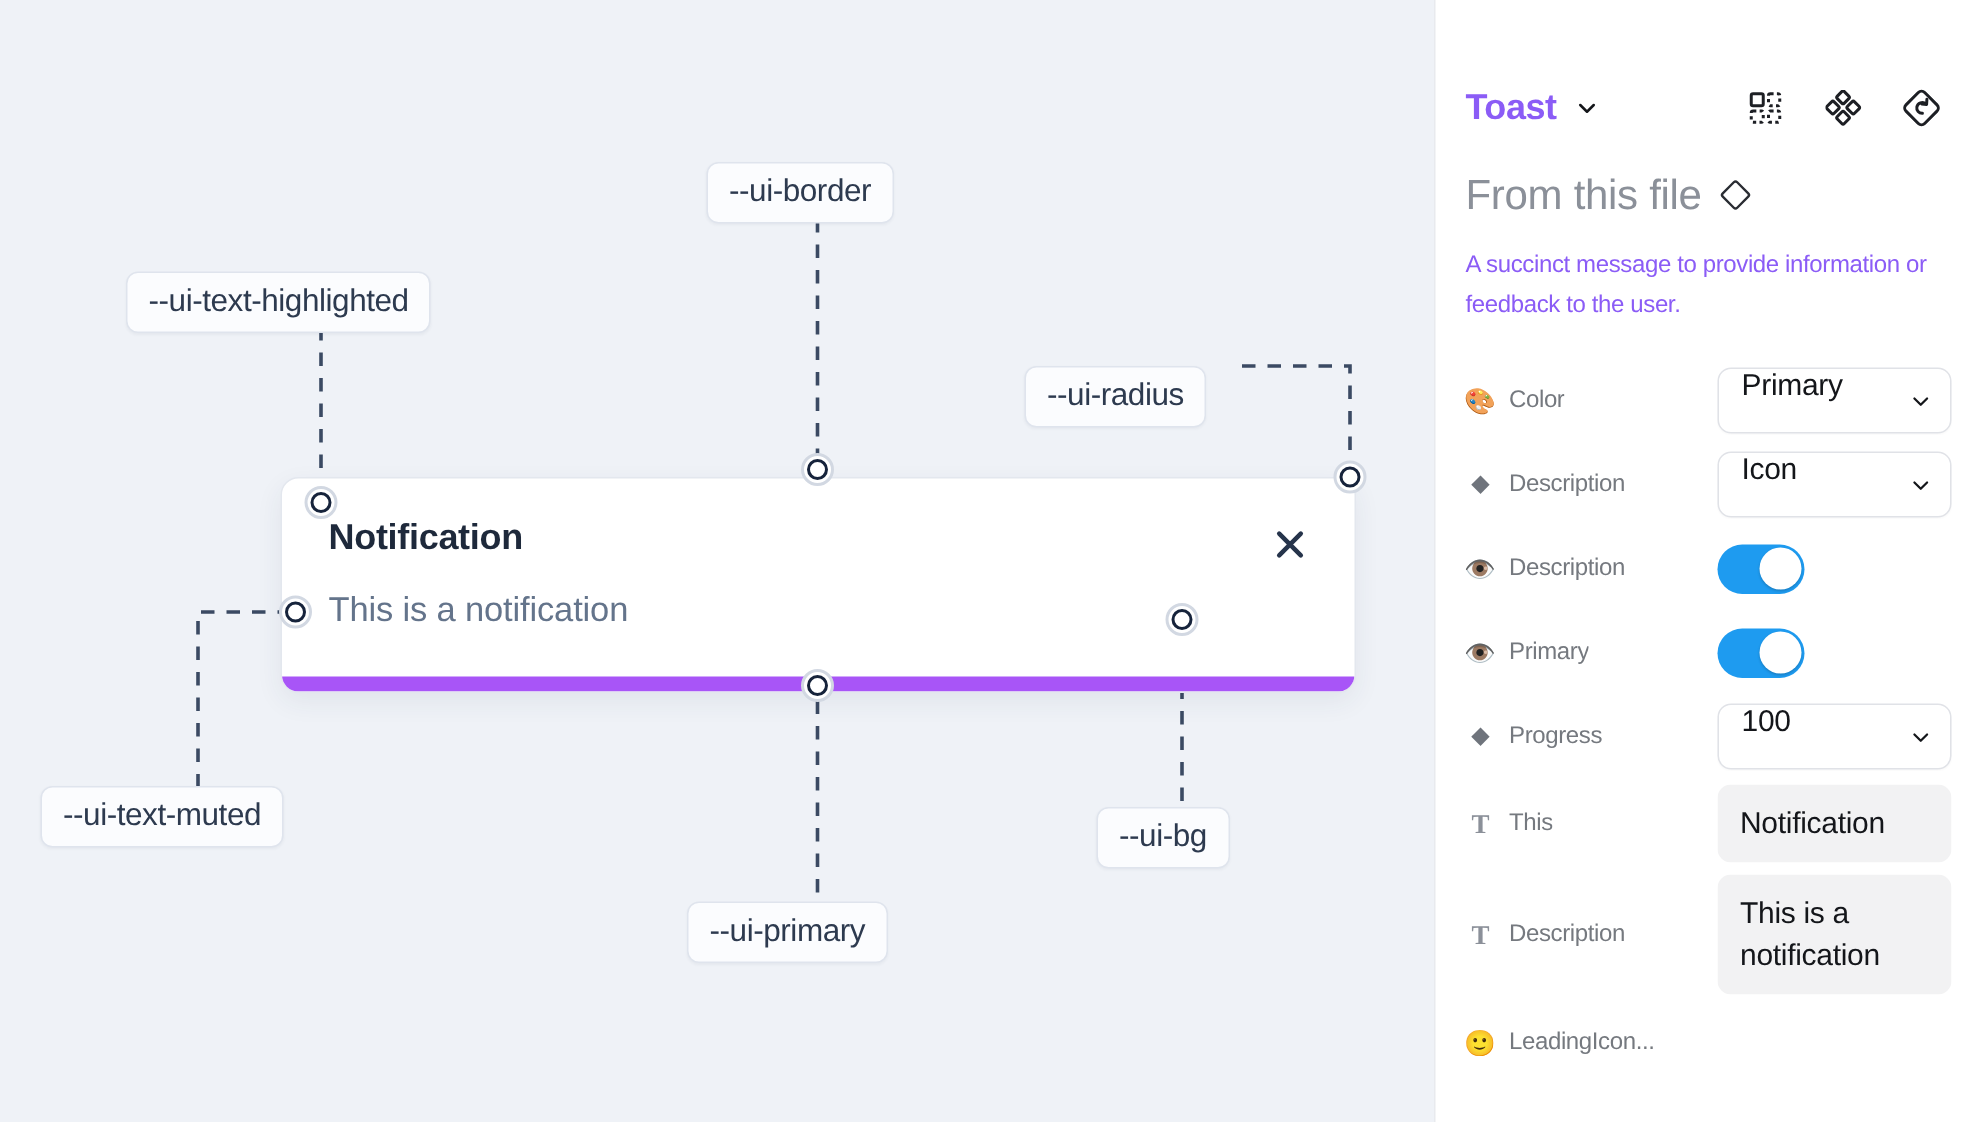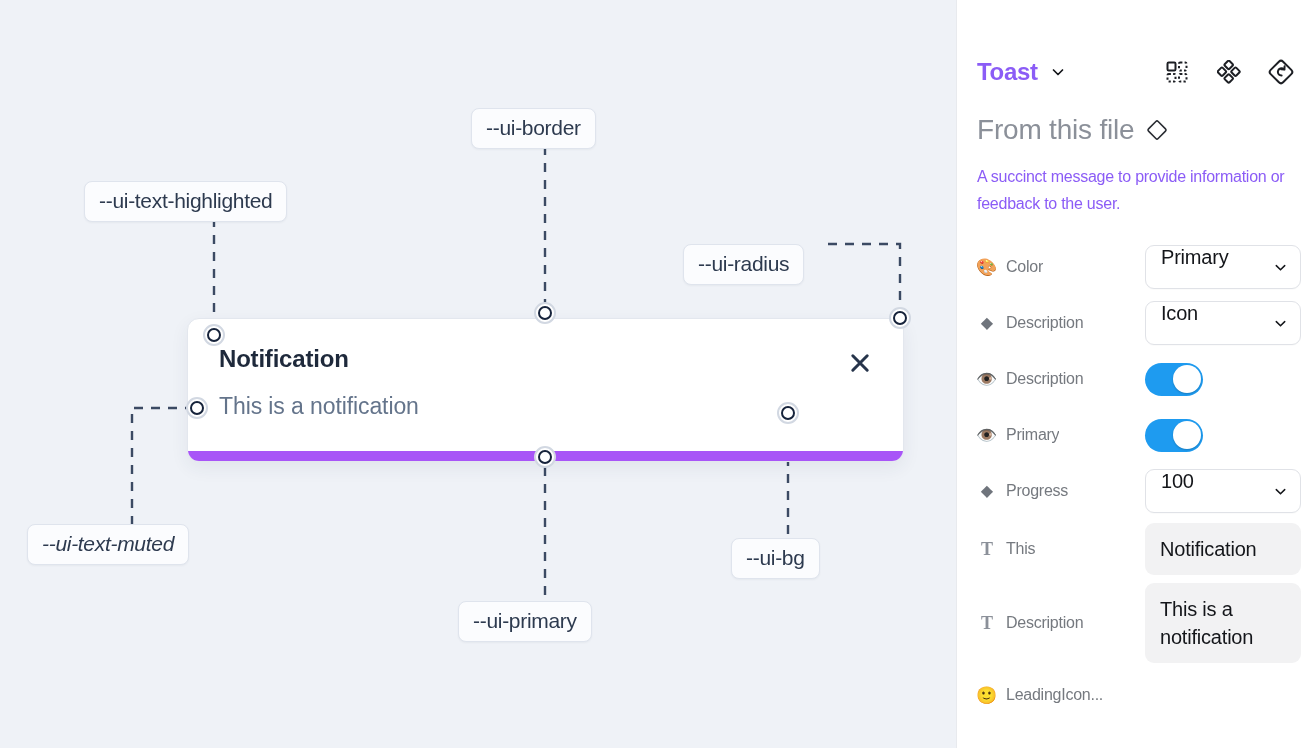--- a/index.html
+++ b/index.html
@@ -356,21 +356,21 @@
         <svg width="22" height="22" viewBox="0 0 22 22" fill="none">
           <path d="M3.8 3.8 L18.2 18.2 M18.2 3.8 L3.8 18.2" stroke="#26344b" stroke-width="3" stroke-linecap="round"></path>
         </svg>
       </div>
       <div class="toast-progress"></div>
     </div>
 
     <div class="chip" style="left:84px; top:181px;">--ui-text-highlighted</div>
     <div class="chip" style="left:471px; top:108px;">--ui-border</div>
     <div class="chip" style="left:683px; top:244px;">--ui-radius</div>
-    <div class="chip" style="left:27px; top:524px;font-style:italic;">--ui-text-muted</div>
+    <div class="chip" style="left:27px; top:524px;">--ui-text-muted</div>
     <div class="chip" style="left:458px; top:601px;">--ui-primary</div>
     <div class="chip" style="left:731px; top:538px;">--ui-bg</div>
 
     <div class="dot" style="left:203px; top:324px;"></div>
     <div class="dot" style="left:534px; top:302px;"></div>
     <div class="dot" style="left:889px; top:307px;"></div>
     <div class="dot" style="left:186px; top:397px;"></div>
     <div class="dot" style="left:534px; top:446px;"></div>
     <div class="dot" style="left:777px; top:402px;"></div>
   </div>

